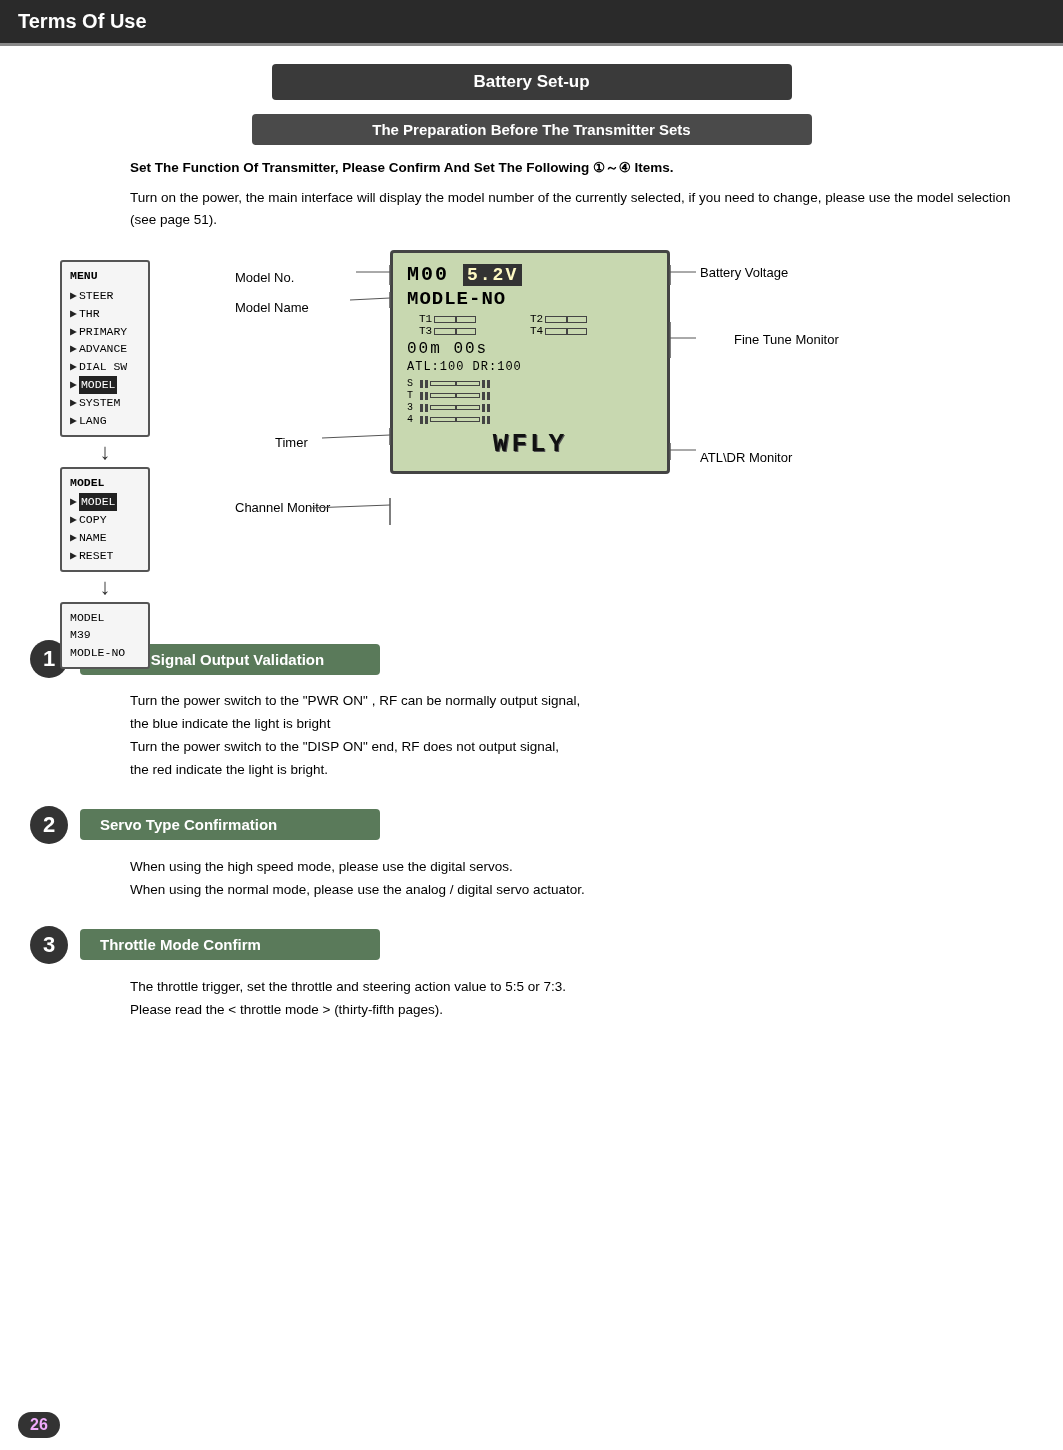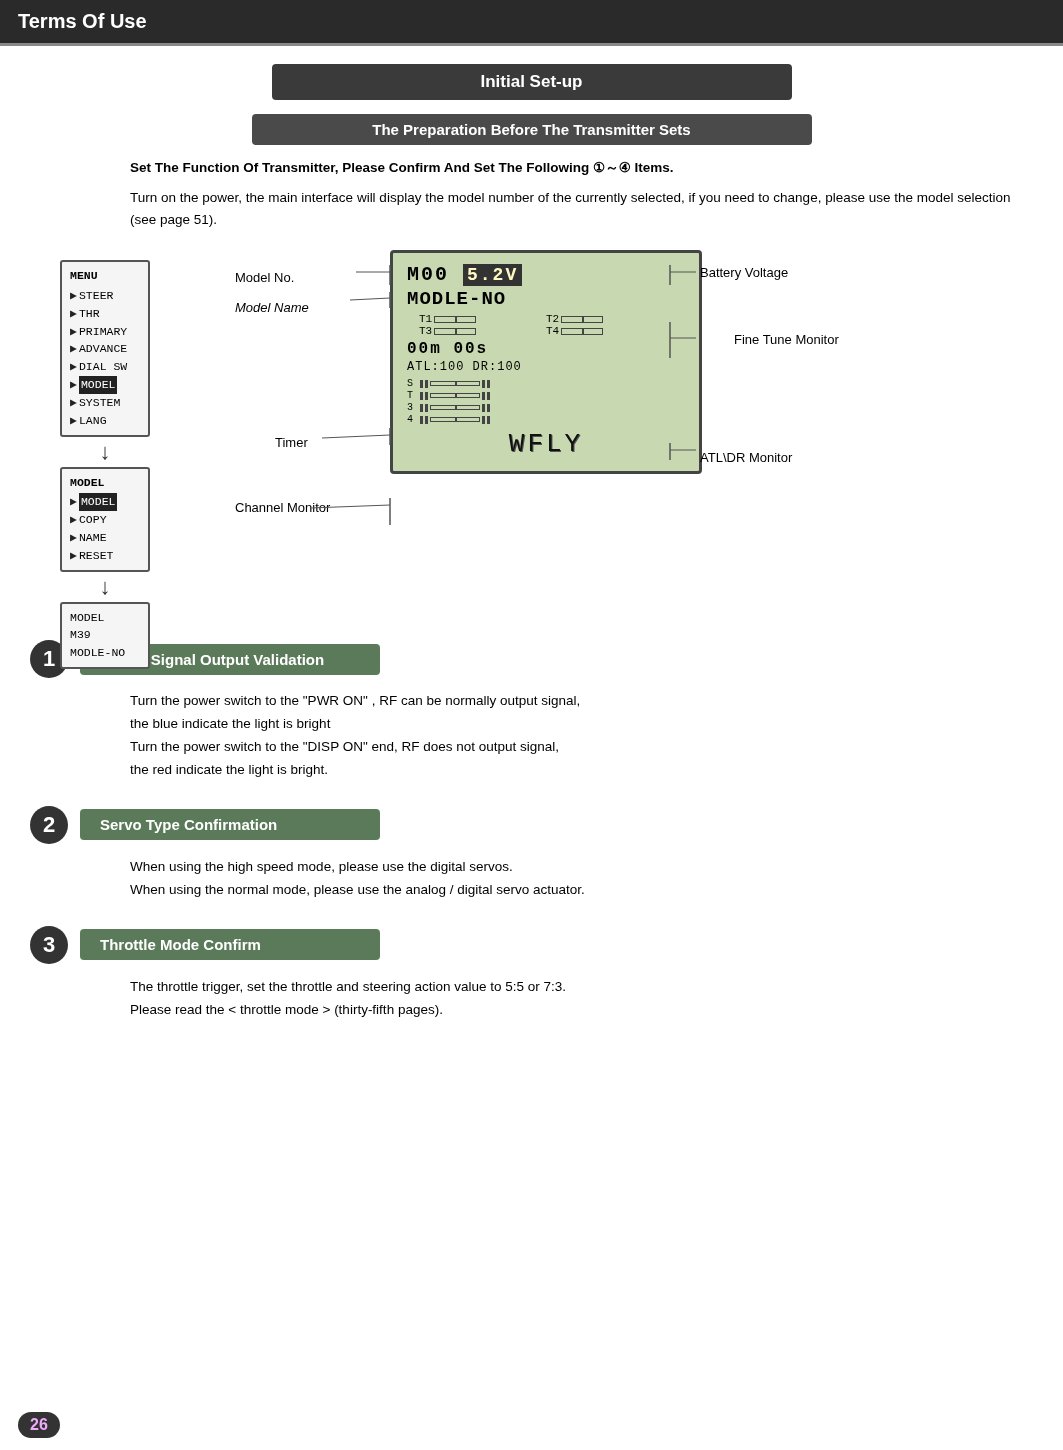--- a/index.html
+++ b/index.html
@@ -88,21 +88,21 @@
       font-size: 22px;
       color: #333;
       margin: 3px 0;
       line-height: 1;
     }
 
     .lcd-screen {
       background: #c8d8b0;
       border: 3px solid #444;
       border-radius: 4px;
-      width: 312px;
+      width: 280px;
       padding: 10px 14px 12px;
       font-family: 'Courier New', monospace;
       position: relative;
     }
 
     .lcd-row {
       display: flex;
       align-items: center;
       margin-bottom: 2px;
       font-size: 13px;
@@ -123,21 +123,21 @@
     }
 
     .lcd-model-name {
       font-size: 19px;
       font-weight: bold;
       letter-spacing: 1px;
     }
 
     .lcd-timer {
       font-size: 16px;
-      font-weight: bold;
+      font-weight: normal;
       letter-spacing: 2px;
     }
 
     .lcd-atl {
       font-size: 12px;
       letter-spacing: 1px;
     }
 
     .lcd-channels {
       margin: 4px 0;
@@ -148,21 +148,21 @@
       align-items: center;
       margin-bottom: 1px;
     }
     .ch-label {
       width: 12px;
       font-size: 10px;
     }
 
     .lcd-wfly {
       font-size: 26px;
-      font-weight: 400;
+      font-weight: 700;
       letter-spacing: 3px;
       text-align: center;
       margin-top: 4px;
       font-family: 'Courier New', monospace;
       color: #111;
       text-shadow: 1px 1px 0 #555;
     }
 
     
     .num-section {
@@ -228,21 +228,21 @@
   </style>
 </head>
 <body>
 
 <div class="header-bar">
   <span>Terms Of Use</span>
 </div>
 
 <div class="main-content">
 
-  <div class="section-title">Initial Set-up</div>
+  <div class="section-title">Battery Set-up</div>
 
   <div class="prep-title">The Preparation Before The Transmitter Sets</div>
 
   <div class="instruction-text">Set The Function Of Transmitter, Please Confirm And Set The Following ①～④ Items.</div>
 
   <div style="margin: 10px 0 10px 100px; font-size: 13.5px; line-height: 1.6;">
     <span>Turn on the power, the main interface will display the model number of the currently selected, if you  need to change, please use the model selection (see page 51).</span>
   </div>
 
   <div style="position: relative; margin: 10px 0 30px 30px; height: 370px;">
@@ -281,21 +281,21 @@
 
       <div class="menu-box">
         <div>MODEL</div>
         <div>M39</div>
         <div>MODLE-NO</div>
       </div>
     </div>
 
     <div style="position: absolute; left: 175px; top: 20px; font-size: 13px;">
       <div style="position: absolute; top: 10px; left: 0; white-space: nowrap;">Model No.</div>
-      <div style="position: absolute; top: 40px; left: 0; white-space: nowrap; font-style: italic;">Model Name</div>
+      <div style="position: absolute; top: 40px; left: 0; white-space: nowrap;">Model Name</div>
       <div style="position: absolute; top: 175px; left: 0; white-space: nowrap; margin-left: 40px;">Timer</div>
       <div style="position: absolute; top: 240px; left: 0; white-space: nowrap;">Channel Monitor</div>
     </div>
 
     <div style="position: absolute; left: 330px; top: 10px;">
       <div class="lcd-screen">
 
         <div class="lcd-row lcd-model-no">
           <span>M00&nbsp;</span>
           <span class="highlight">5.2V</span>

